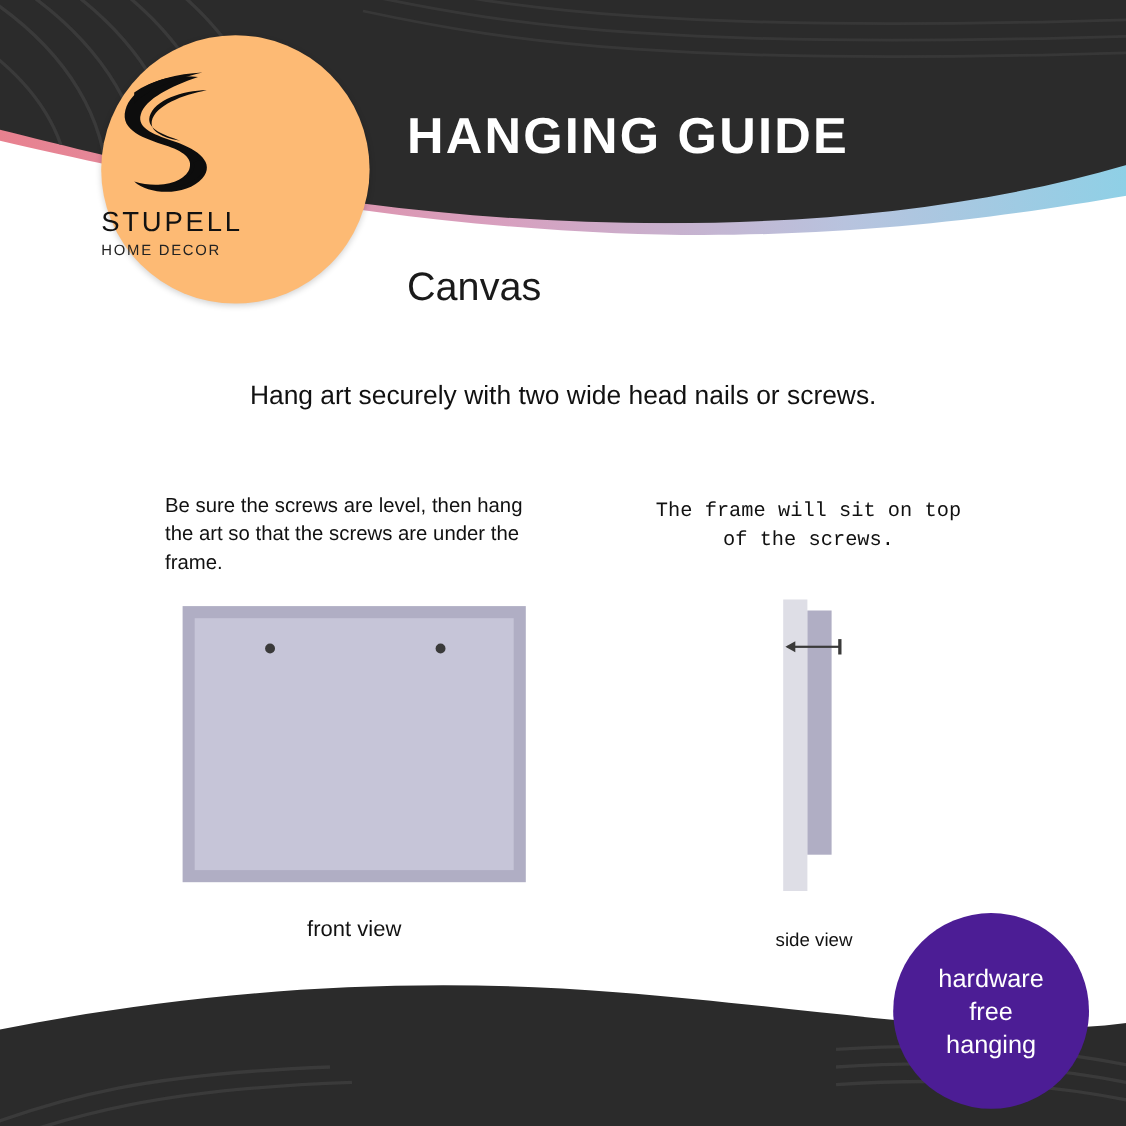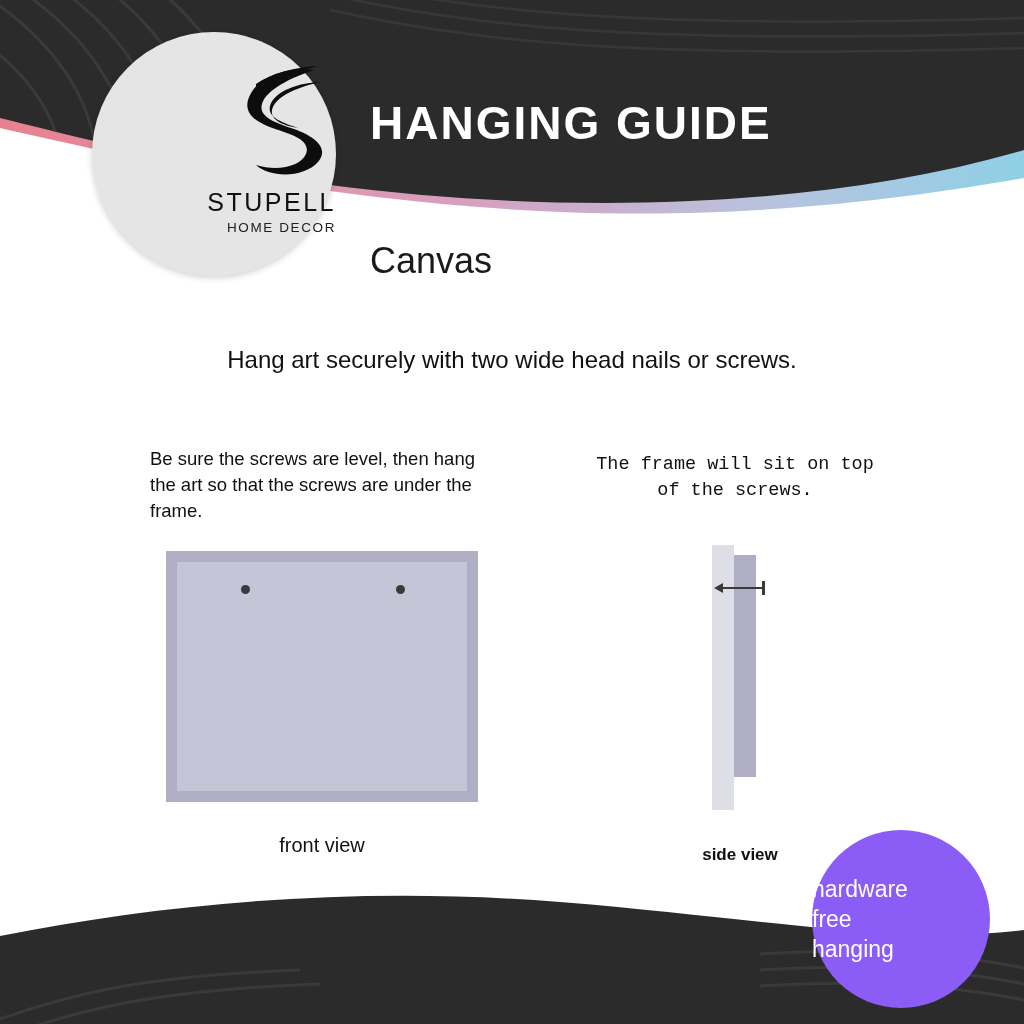--- a/index.html
+++ b/index.html
@@ -35,26 +35,26 @@
   }
 
   
   .logo-circle {
     position: absolute;
     left: 92px;
     top: 32px;
     width: 244px;
     height: 244px;
     border-radius: 50%;
-    background: #e5e5e5;
+    background: #fdba74;
     box-shadow: 0 2px 6px rgba(0,0,0,0.18);
     z-index: 6;
     display: flex;
     flex-direction: column;
-    align-items: flex-end;
+    align-items: flex-start;
     justify-content: flex-start;
   }
   .logo-mark {
     margin-top: 32px;
     width: 110px;
     height: 118px;
   }
   .logo-name {
     margin-top: 6px;
     font-size: 25px;
@@ -216,35 +216,34 @@
     border-right: 9px solid #3a3a3a;
   }
   .label-side {
     position: absolute;
     left: 620px;
     top: 845px;
     width: 240px;
     text-align: center;
     font-size: 17px;
     color: #111111;
-    font-weight: bold;
   }
 
   
   .badge {
     position: absolute;
     left: 812px;
     top: 830px;
     width: 178px;
     height: 178px;
     border-radius: 50%;
-    background: #8b5cf6;
+    background: #4c1d95;
     display: flex;
     flex-direction: column;
-    align-items: flex-start;
+    align-items: center;
     justify-content: center;
     z-index: 7;
   }
   .badge-line {
     font-size: 23px;
     color: #ffffff;
     line-height: 30px;
     text-align: center;
   }
 </style>

